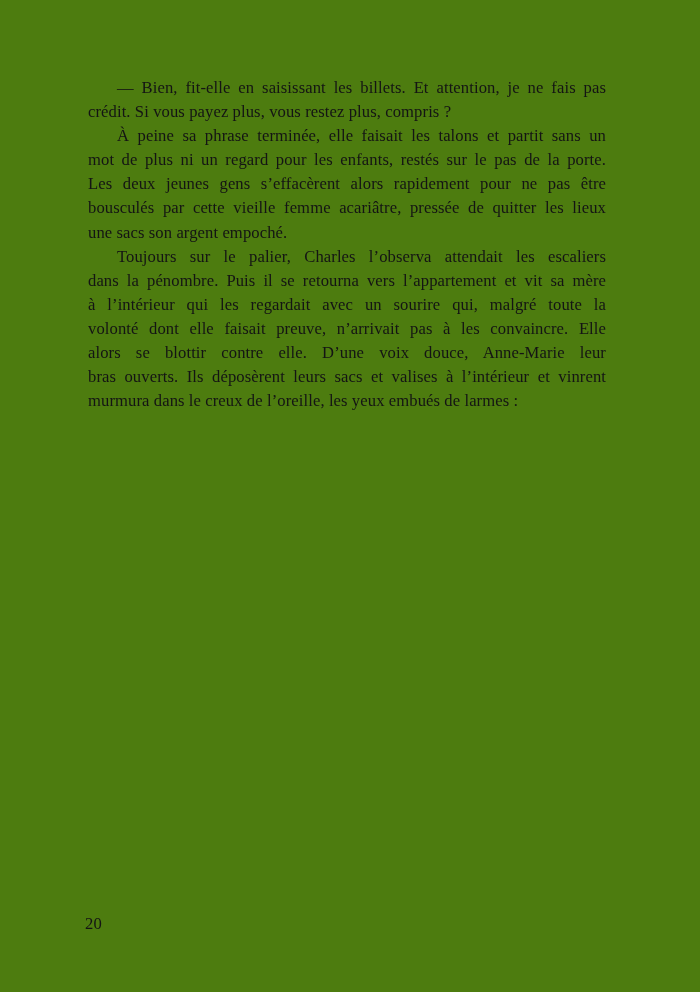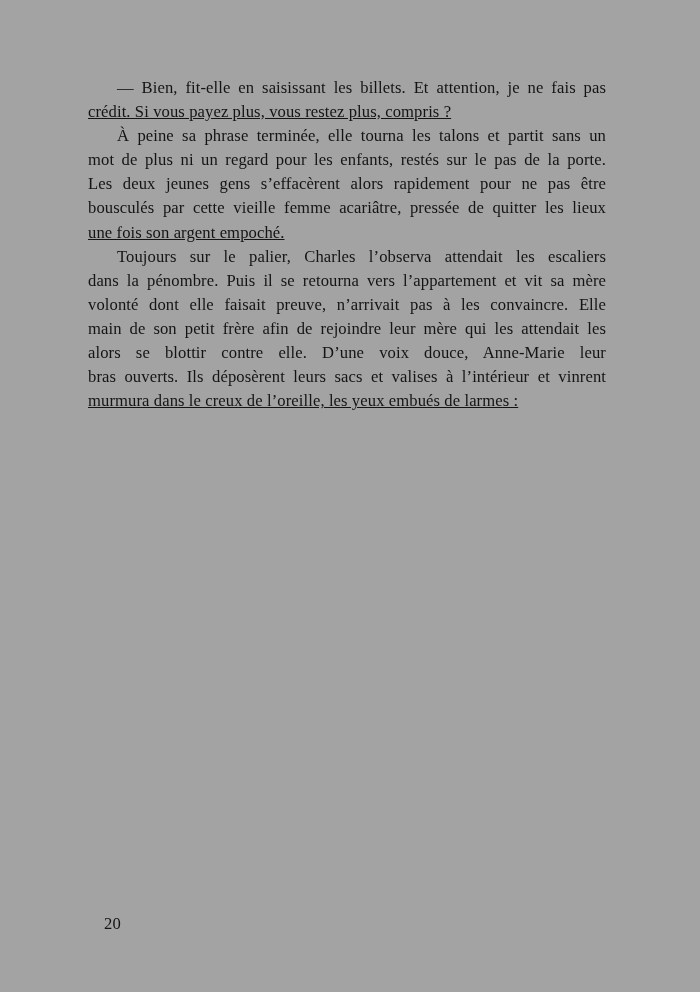--- a/index.html
+++ b/index.html
@@ -12,21 +12,21 @@
     height: 992px;
     background: #ffffff;
     position: relative;
     overflow: hidden;
     font-family: "Liberation Serif", "DejaVu Serif", serif;
     color: #141414;
   }
   .page {
     position: absolute;
     inset: 0;
-    background: #a3a3a3;
+    background: #4d7c0f;
   }
   .text-block {
     position: absolute;
     left: 88px;
     top: 76px;
     width: 518px;
     font-size: 16.6px;
     line-height: 24.1px;
     letter-spacing: 0.1px;
   }
@@ -34,55 +34,54 @@
     margin: 0;
     padding: 0;
   }
   .line {
     text-align: justify;
     text-align-last: justify;
     white-space: normal;
   }
   .line.last {
     text-align-last: left;
-    text-decoration: underline;
   }
   .line.indent {
     padding-left: 29px;
   }
   .page-number {
     position: absolute;
-    left: 104px;
+    left: 85px;
     top: 912px;
     font-size: 16.6px;
     line-height: 24px;
     letter-spacing: 0.2px;
     color: #141414;
   }
 </style>
 </head>
 <body>
 
 <div class="page">
   <div class="text-block" id="text-block">
       <div class="paragraph">
         <div class="line indent">— Bien, fit-elle en saisissant les billets. Et attention, je ne fais pas</div>
         <div class="line last">crédit. Si vous payez plus, vous restez plus, compris ?</div>
       </div>
       <div class="paragraph">
-        <div class="line indent">À peine sa phrase terminée, elle tourna les talons et partit sans un</div>
+        <div class="line indent">À peine sa phrase terminée, elle faisait les talons et partit sans un</div>
         <div class="line">mot de plus ni un regard pour les enfants, restés sur le pas de la porte.</div>
         <div class="line">Les deux jeunes gens s’effacèrent alors rapidement pour ne pas être</div>
         <div class="line">bousculés par cette vieille femme acariâtre, pressée de quitter les lieux</div>
-        <div class="line last">une fois son argent empoché.</div>
+        <div class="line last">une sacs son argent empoché.</div>
       </div>
       <div class="paragraph">
         <div class="line indent">Toujours sur le palier, Charles l’observa attendait les escaliers</div>
         <div class="line">dans la pénombre. Puis il se retourna vers l’appartement et vit sa mère</div>
+        <div class="line">à l’intérieur qui les regardait avec un sourire qui, malgré toute la</div>
         <div class="line">volonté dont elle faisait preuve, n’arrivait pas à les convaincre. Elle</div>
-        <div class="line">main de son petit frère afin de rejoindre leur mère qui les attendait les</div>
         <div class="line">alors se blottir contre elle. D’une voix douce, Anne-Marie leur</div>
         <div class="line">bras ouverts. Ils déposèrent leurs sacs et valises à l’intérieur et vinrent</div>
         <div class="line last">murmura dans le creux de l’oreille, les yeux embués de larmes :</div>
       </div>
     </div>
   <div class="page-number">20</div>
 </div>
 
 </body></html>

